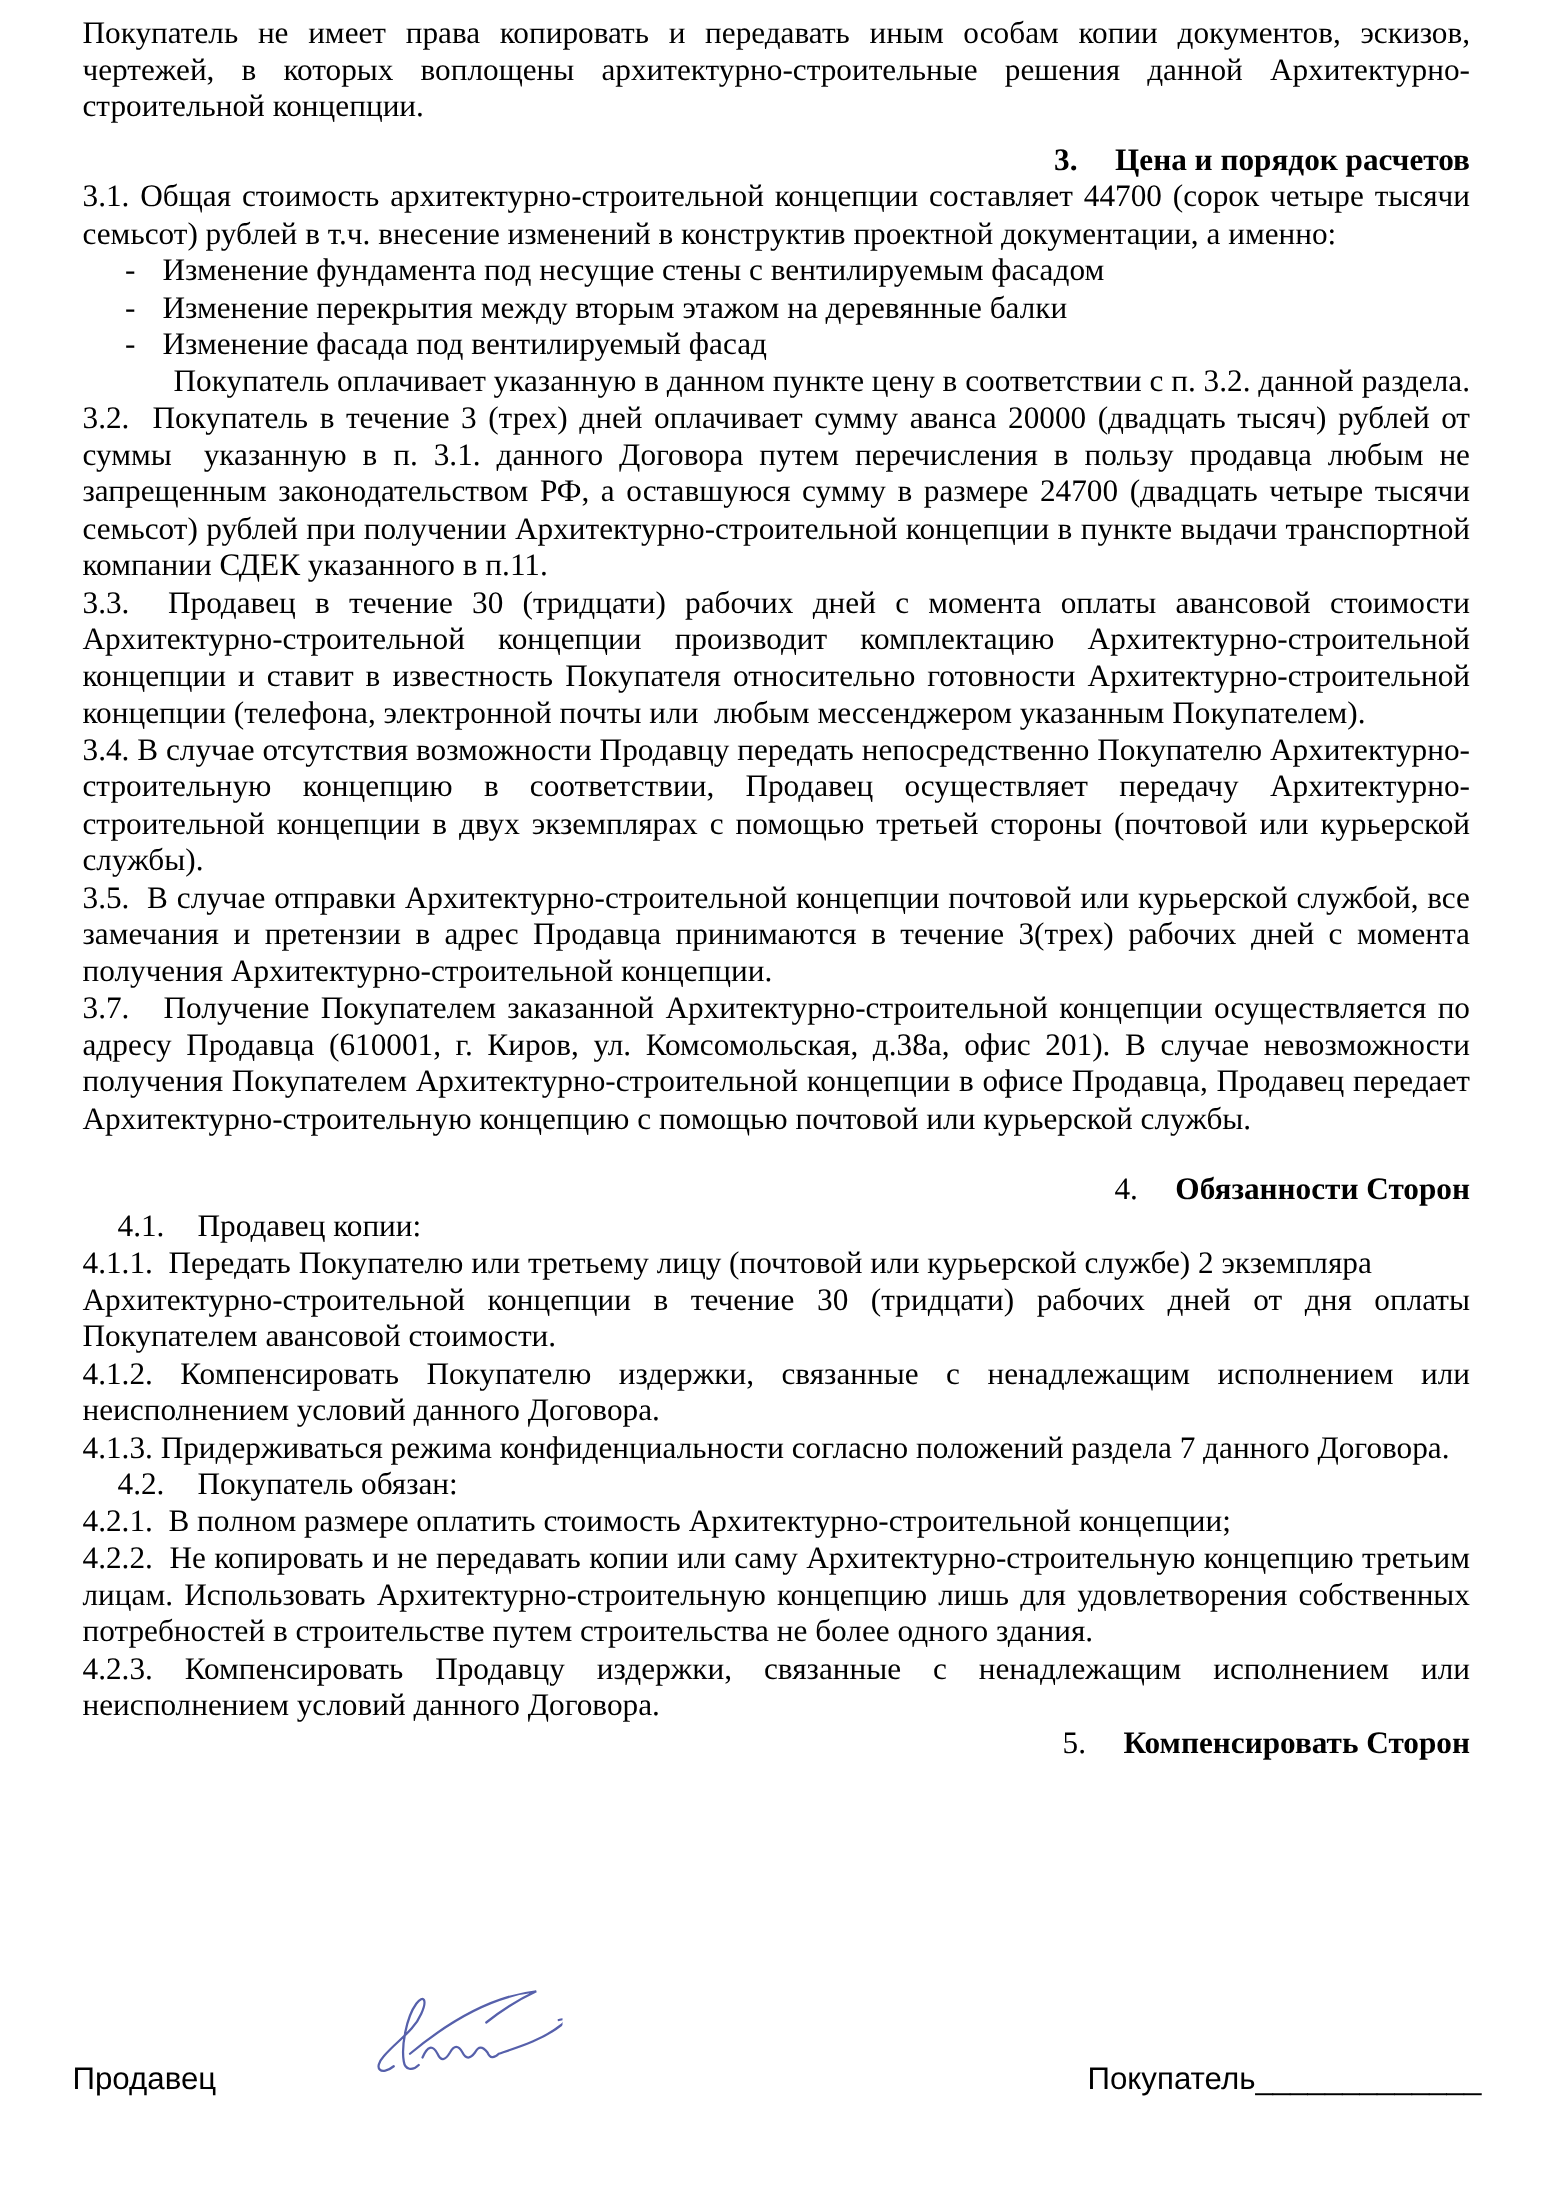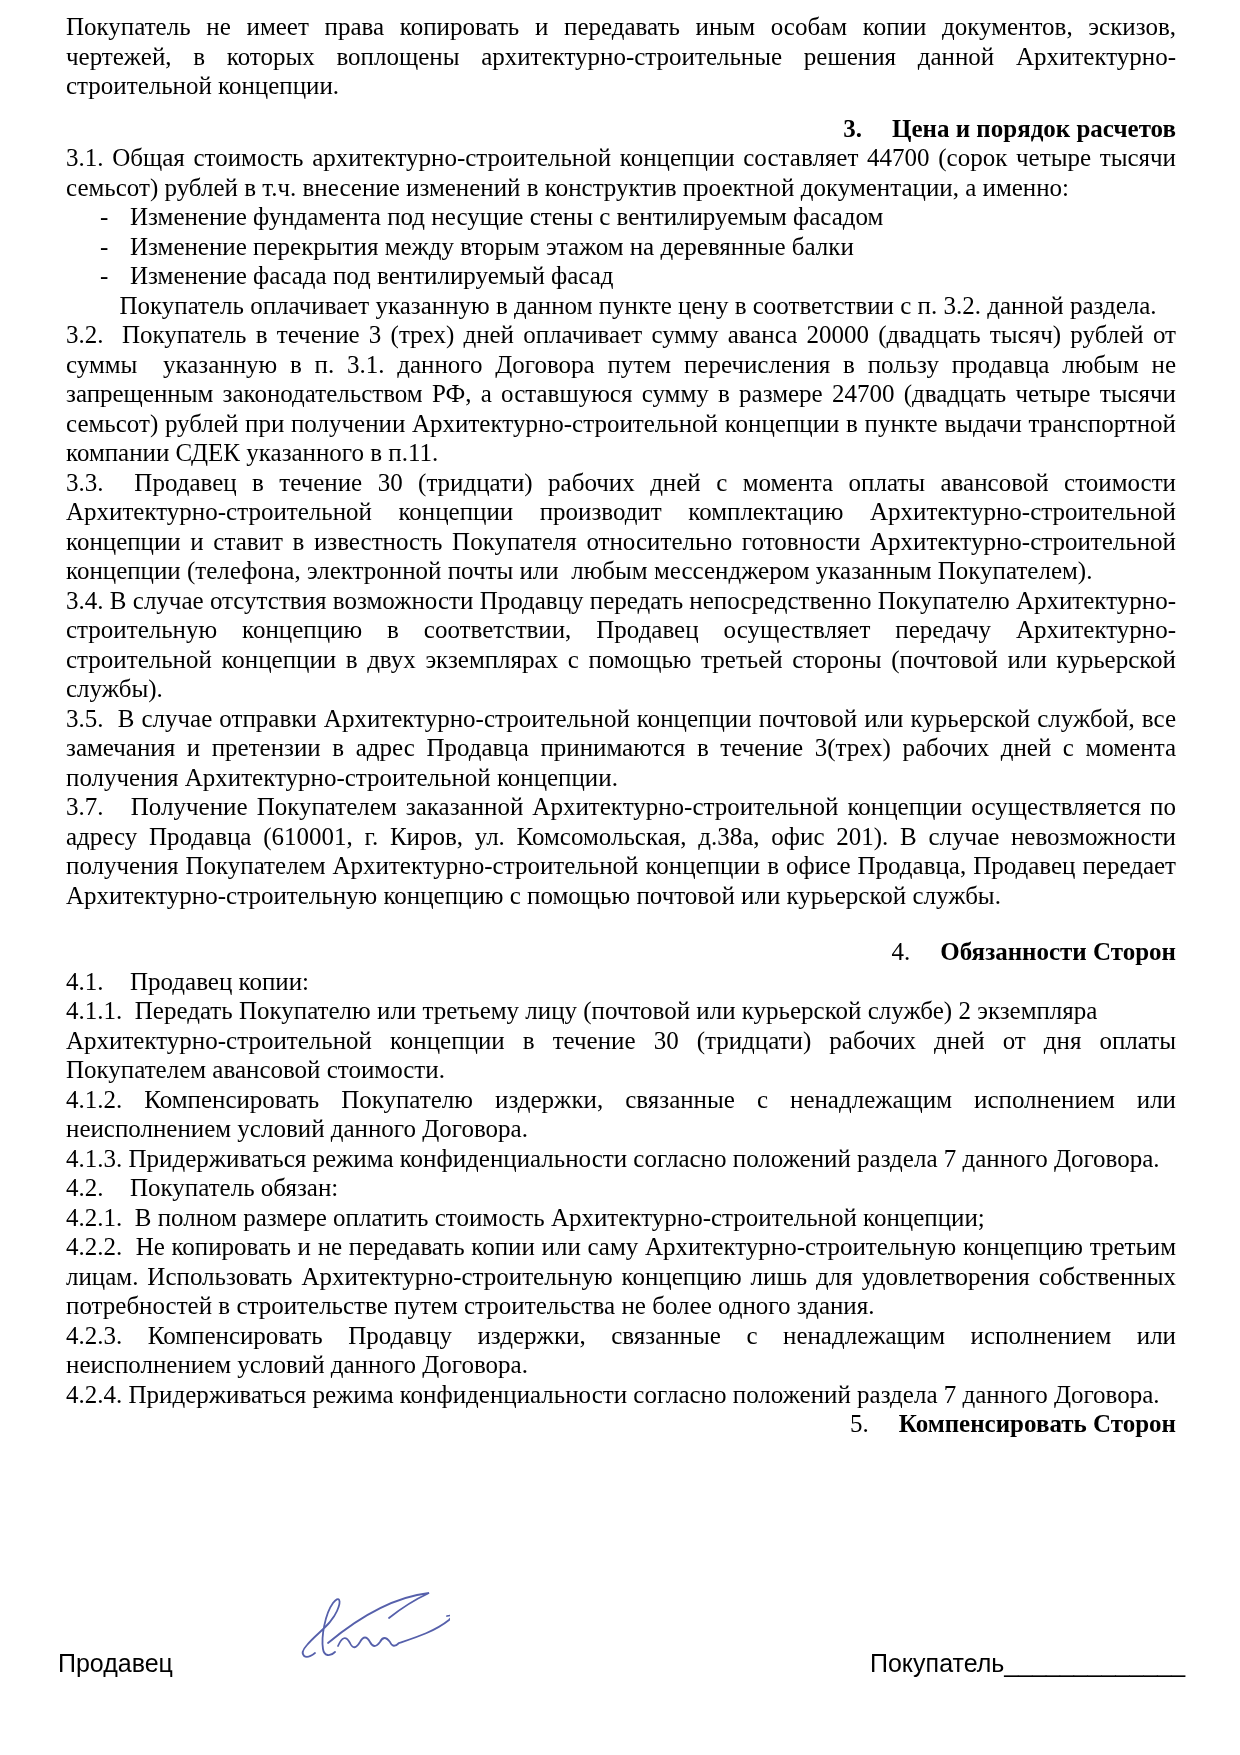--- a/index.html
+++ b/index.html
@@ -22,21 +22,21 @@
     left: 66px;
     top: 12px;
     width: 1110px;
     font-family: "Liberation Serif", "DejaVu Serif", serif;
     font-size: 25px;
     line-height: 29.5px;
     color: #000000;
   }
   .doc p { margin: 0; text-align: justify; }
   p.nojust { text-align: left; }
-  p.indent { text-indent: 34px; text-align: center; }
+  p.indent { text-indent: 34px; text-align: right; }
   p.heading {
     text-align: right;
     font-weight: bold;
     margin: 0;
   }
   p.heading .hnum { font-weight: bold; }
   p.heading.numplain .hnum { font-weight: normal; }
   p.heading .hsp { display: inline-block; width: 30px; }
   p.h3gap { margin-top: 13px; }
   p.h4gap { margin-top: 27px; }
@@ -46,20 +46,21 @@
     text-align: left;
   }
   p.bullet .marker {
     position: absolute;
     left: 34px;
     top: 0;
   }
   .numrow .num {
     display: inline-block;
     width: 64px;
+    margin-left: 28px;
   }
   .footer-label {
     position: absolute;
     font-family: "Liberation Sans", "DejaVu Sans", sans-serif;
     font-size: 25px;
     line-height: 30px;
     color: #000000;
   }
   .seller-label { left: 58px; top: 1648px; }
   .buyer-label  { left: 870px; top: 1648px; }
@@ -103,21 +104,20 @@
     <p class="nojust">4.1.1.&nbsp; Передать Покупателю или третьему лицу (почтовой или курьерской службе) 2 экземпляра</p>
     <p>Архитектурно-строительной концепции в течение 30 (тридцати) рабочих дней от дня оплаты Покупателем авансовой стоимости.</p>
     <p>4.1.2. Компенсировать Покупателю издержки, связанные с ненадлежащим исполнением или неисполнением условий данного Договора.</p>
     <p>4.1.3. Придерживаться режима конфиденциальности согласно положений раздела 7 данного Договора.</p>
 
     <p class="nojust numrow"><span class="num">4.2.</span><span>Покупатель обязан:</span></p>
 
     <p class="nojust">4.2.1.&nbsp; В полном размере оплатить стоимость Архитектурно-строительной концепции;</p>
     <p>4.2.2.&nbsp; Не копировать и не передавать копии или саму Архитектурно-строительную концепцию третьим лицам. Использовать Архитектурно-строительную концепцию лишь для удовлетворения собственных потребностей в строительстве путем строительства не более одного здания.</p>
     <p>4.2.3. Компенсировать Продавцу издержки, связанные с ненадлежащим исполнением или неисполнением условий данного Договора.</p>
-    <p>4.2.4. Придерживаться режима конфиденциальности согласно положений раздела 7 данного Договора.</p>
 
     <p class="heading numplain"><span class="hnum">5.</span><span class="hsp"></span><span>Компенсировать Сторон</span></p>
 
   </div>
 
   <div class="signature">
     <svg width="152" height="84" viewBox="0 0 152 84" xmlns="http://www.w3.org/2000/svg">
       <g fill="none" stroke="#4d58a7" stroke-width="1.8" stroke-linecap="round" opacity="0.95">
         <path d="M 17,70 c -10,8 -17,2 -8,-8 c 10,-12 24,-20 30,-34 c 5,-11 2,-16 -4,-8 c -8,11 -12,34 -10,46 c 1,7 7,8 12,3"></path>
         <path d="M 30,60 C 60,35 96,14 131,10 C 116,17 101,27 91,35"></path>

